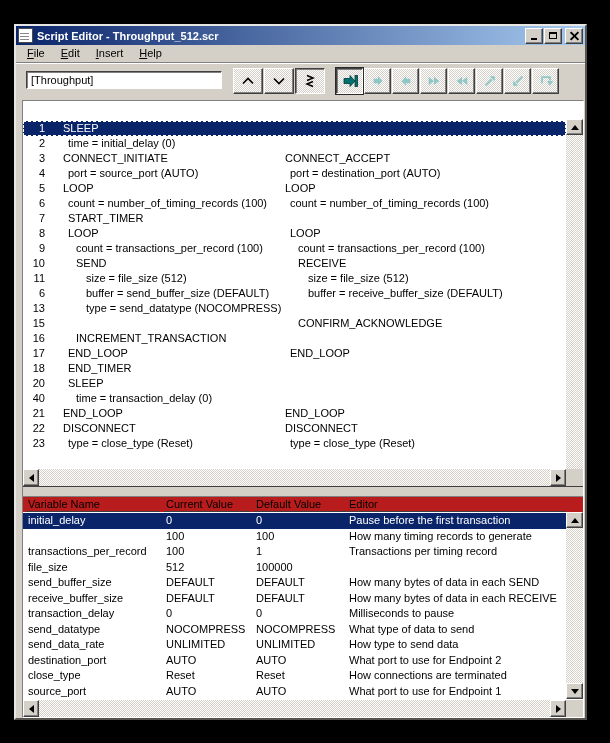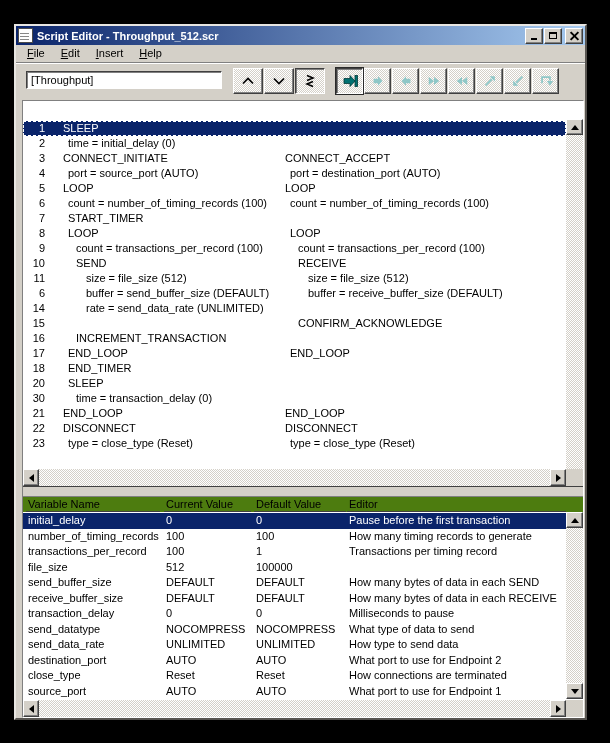--- a/index.html
+++ b/index.html
@@ -57,21 +57,21 @@
   .hdr{position:absolute;top:2px;white-space:nowrap;}
   .script-list{position:absolute;left:0;top:18px;width:543px;height:347px;overflow:hidden;padding-top:2px;box-sizing:border-box;}
   .s-row{position:relative;height:15px;line-height:15px;white-space:nowrap;box-sizing:border-box;}
   .s-row .ln{position:absolute;left:0;top:0;width:22px;text-align:right;}
   .s-row .ep1{position:absolute;left:40px;top:0;}
   .s-row .ep2{position:absolute;left:262px;top:0;}
   .s-row.selected{background:#0a246a;color:#fff;border:1px dashed #fff;}
   .s-row.selected .ln{left:-1px;top:-1px;} .s-row.selected .ep1{left:39px;top:-1px;} .s-row.selected .ep2{left:269px;top:-1px;}
   
   .splitter{position:absolute;left:0;top:385px;width:560px;height:11px;background:#d4d0c8;border-top:1px solid #404040;border-bottom:1px solid #808080;box-sizing:border-box;}
-  .table-headers{position:absolute;left:0;top:396px;width:560px;height:15px;background:#4d7c0f;}
+  .table-headers{position:absolute;left:0;top:396px;width:560px;height:15px;background:#b91c1c;}
   .t-underline{position:absolute;top:14px;height:1px;background:#404040;}
   .table-list{position:absolute;left:0;top:411px;width:543px;height:187px;overflow:hidden;padding-top:1px;box-sizing:border-box;}
   .t-row{position:relative;height:15.5px;line-height:15.5px;white-space:nowrap;}
   .t-row span{position:absolute;top:0;}
   .t-col-name{left:5px;} .t-col-current{left:143px;} .t-col-default{left:233px;} .t-col-comment{left:326px;}
   .t-row.selected{background:#0a246a;color:#fff;padding-left:24px;}
   
   .sb{position:absolute;}
   .sb-btn{position:absolute;background:#d4d0c8;border:1px solid;border-color:#fff #404040 #404040 #fff;
     box-shadow:inset -1px -1px 0 #808080;display:flex;align-items:center;justify-content:center;box-sizing:border-box;}
@@ -257,22 +257,22 @@
           <span class="ln">11</span>
           <span class="ep1" style="padding-left: 23px;">size = file_size (512)</span>
           <span class="ep2" style="padding-left: 23px;">size = file_size (512)</span>
         </div>
         <div class="s-row">
           <span class="ln">6</span>
           <span class="ep1" style="padding-left: 23px;">buffer = send_buffer_size (DEFAULT)</span>
           <span class="ep2" style="padding-left: 23px;">buffer = receive_buffer_size (DEFAULT)</span>
         </div>
         <div class="s-row">
-          <span class="ln">14</span>
-          <span class="ep1" style="padding-left: 23px;">rate = send_data_rate (UNLIMITED)</span>
+          <span class="ln">13</span>
+          <span class="ep1" style="padding-left: 23px;">type = send_datatype (NOCOMPRESS)</span>
           <span class="ep2" style="padding-left: 0px;"></span>
         </div>
         <div class="s-row">
           <span class="ln">15</span>
           <span class="ep2" style="padding-left: 13px;">CONFIRM_ACKNOWLEDGE</span>
         </div>
         <div class="s-row">
           <span class="ln">16</span>
           <span class="ep1" style="padding-left: 13px;">INCREMENT_TRANSACTION</span>
           <span class="ep2" style="padding-left: 0px;"></span>
@@ -286,21 +286,21 @@
           <span class="ln">18</span>
           <span class="ep1" style="padding-left: 5px;">END_TIMER</span>
           <span class="ep2" style="padding-left: 0px;"></span>
         </div>
         <div class="s-row">
           <span class="ln">20</span>
           <span class="ep1" style="padding-left: 5px;">SLEEP</span>
           <span class="ep2" style="padding-left: 0px;"></span>
         </div>
         <div class="s-row">
-          <span class="ln">30</span>
+          <span class="ln">40</span>
           <span class="ep1" style="padding-left: 13px;">time = transaction_delay (0)</span>
           <span class="ep2" style="padding-left: 0px;"></span>
         </div>
         <div class="s-row">
           <span class="ln">21</span>
           <span class="ep1" style="padding-left: 0px;">END_LOOP</span>
           <span class="ep2" style="padding-left: 0px;">END_LOOP</span>
         </div>
         <div class="s-row">
           <span class="ln">22</span>
@@ -346,21 +346,20 @@
     </div>
 
     <div class="table-list">
         <div class="t-row selected">
           <span class="t-col-name">initial_delay</span>
           <span class="t-col-current">0</span>
           <span class="t-col-default">0</span>
           <span class="t-col-comment">Pause before the first transaction</span>
         </div>
         <div class="t-row">
-          <span class="t-col-name">number_of_timing_records</span>
           <span class="t-col-current">100</span>
           <span class="t-col-default">100</span>
           <span class="t-col-comment">How many timing records to generate</span>
         </div>
         <div class="t-row">
           <span class="t-col-name">transactions_per_record</span>
           <span class="t-col-current">100</span>
           <span class="t-col-default">1</span>
           <span class="t-col-comment">Transactions per timing record</span>
         </div>

